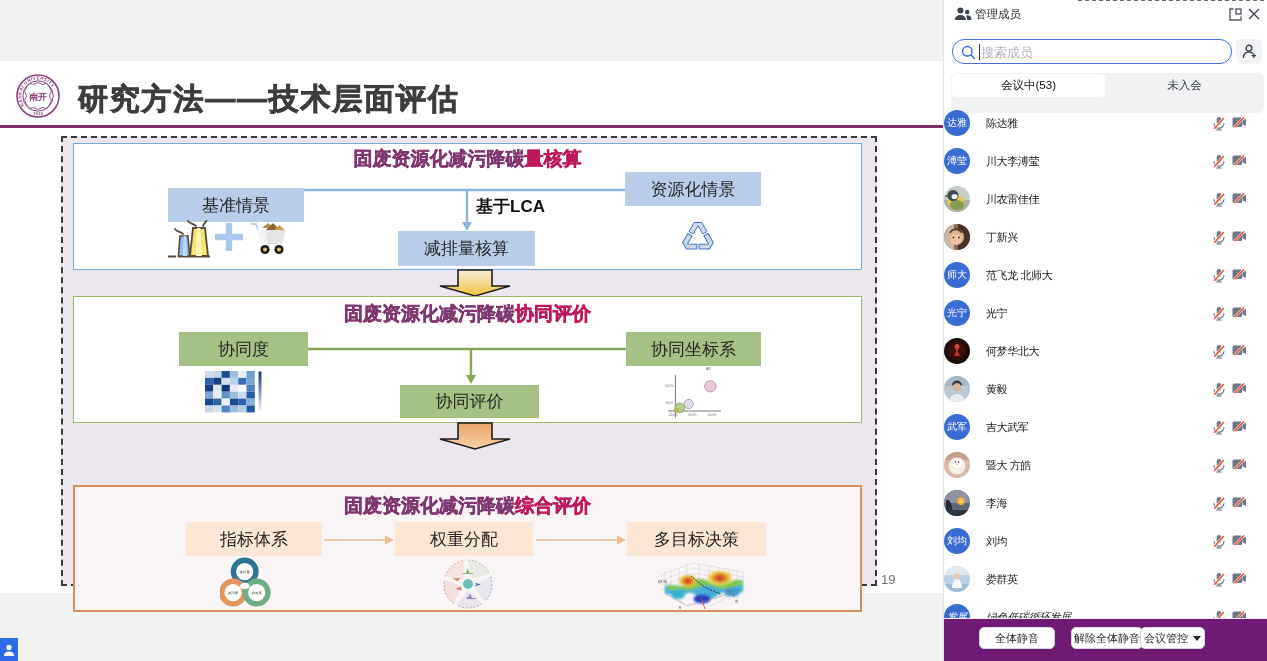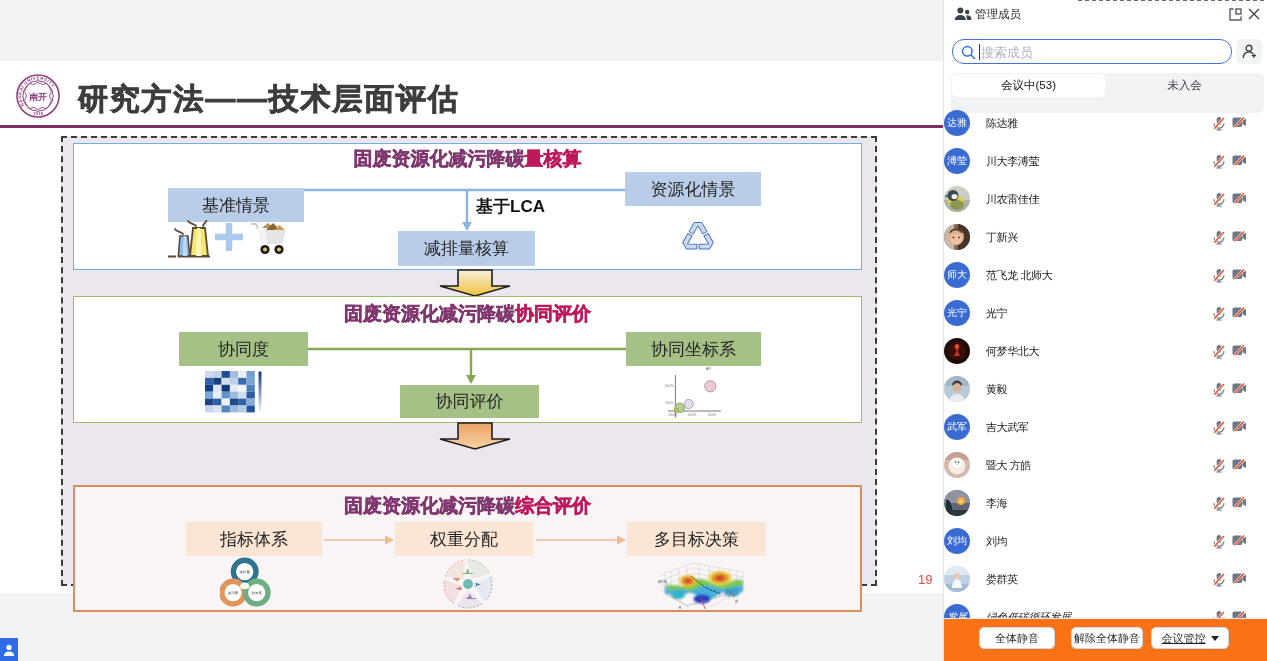--- a/index.html
+++ b/index.html
@@ -17,21 +17,21 @@
 .sect { position:absolute; left:73px; width:789px; background:#fff; }
 #sect1 { top:82px; height:127px; border:1.5px solid #6fb0e0; }
 #sect2 { top:235px; height:127px; border:1px solid #9cbb6b; }
 #sect3 { top:388px; height:127px; border:2px solid #d98e5f; background:#f9f4f6;margin-top:36px; }
 .stitle { position:absolute; left:0; right:0; top:4px; text-align:center; font-size:19px; font-weight:800; color:#80376f; -webkit-text-stroke:0.5px currentColor; }
 .stitle .red { color:#be185d;text-align:center; }
 .nbox { position:absolute; font-size:17px; color:#262626; text-align:center; display:flex; align-items:center; justify-content:center; }
 .blue  { background:#b9cde8; }
 .green { background:#a6c186; }
 .peach { background:#fbe5d4; }
-#pagenum { position:absolute; left:918px; top:511px; font-size:13px; color:#ef4444; }
+#pagenum { position:absolute; left:881px; top:511px; font-size:13px; color:#737373; }
 
 #sharebar { position:absolute; left:0; top:638px; height:23px; display:flex; z-index:40; }
 #shareuser { width:18px; height:23px; background:#2e6be6; display:flex; align-items:center; justify-content:center; }
 #sharemsg { background:#4d4d4f; color:#fff; font-size:12px; display:flex; align-items:center; padding:0 4px 0 6px; gap:4px; height:20px; }
 
 #panel { position:absolute; left:943px; top:0; width:324px; height:661px; background:#fff; border-left:1px solid #e4e4e6; }
 #phead { position:absolute; left:0; top:0; width:100%; height:28px; }
 #phead .ttl { position:absolute; left:31px; top:7px; font-size:11.5px; color:#1f2329; }
 #pop { position:absolute; left:285px; top:8px; }
 #xcl { position:absolute; left:304px; top:8px; }
@@ -43,21 +43,21 @@
 #tabs { position:absolute; left:7px; top:73px; width:313px; height:40px; background:#f1f2f4; border-radius:6px;text-decoration:underline; }
 #tab1 { position:absolute; left:1px; top:1px; width:153px; height:23px; background:#fff; border-radius:5px; text-align:center; line-height:23px; font-size:11.5px; color:#14161a; }
 #tab2 { position:absolute; left:154px; top:0; width:159px; height:25px; text-align:center; line-height:25px; font-size:11.5px; color:#3c414b; }
 #mlist { position:absolute; left:0; top:104px; width:324px; height:514px; overflow:hidden; }
 .mrow { position:absolute; left:0; width:324px; height:38px; }
 .av { position:absolute; left:0; top:6px; width:26px; height:26px; border-radius:50%; overflow:hidden; }
 .av.txt { background:#3a6bd2; color:#fff; font-size:10px; display:flex; align-items:center; justify-content:center; letter-spacing:0; }
 .mname { position:absolute; left:42px; top:12px; font-size:11px; line-height:14px; letter-spacing:-0.4px; color:#17191c; }
 .micio { position:absolute; left:268px; top:12px; }
 .camio { position:absolute; left:288px; top:13px; }
-#pfoot { position:absolute; left:0; top:618px; width:324px; height:43px; background:#f97316; border-top:1px solid #ececee; }
+#pfoot { position:absolute; left:0; top:618px; width:324px; height:43px; background:#701a75; border-top:1px solid #ececee; }
 .fbtn { position:absolute; top:8px; height:22px; border:1px solid #d3d6dc; border-radius:5px; background:#fff; font-size:11px; white-space:nowrap; color:#1f2329; display:flex; align-items:center; justify-content:center; }
 </style>
 </head>
 <body>
 <div id="stage">
 <svg width="0" height="0" style="position:absolute">
 <defs>
 <g id="micoff">
  <rect x="4.7" y="1" width="4.6" height="8" rx="2.3" fill="#6f7888"></rect>
  <path d="M2 7.2 a5 5 0 0 0 10 0" fill="none" stroke="#6f7888" stroke-width="1.2"></path>
@@ -548,16 +548,16 @@
             <use href="#micoff"></use>
           </svg>
 <svg class="camio" width="15" height="11" viewBox="0 0 15 11">
             <use href="#camoff"></use>
           </svg>
         </div>
 </div>
   <div id="pfoot">
     <div class="fbtn" style="left:35px; width:76px;">全体静音</div>
     <div class="fbtn" style="left:127px; width:72px;">解除全体静音</div>
-    <div class="fbtn" style="left:207px; width:78px;text-decoration:underline;">会议管控 <span style="display:inline-block;margin-left:5px;width:0;height:0;border-left:4px solid transparent;border-right:4px solid transparent;border-top:5px solid #1f2329;"></span></div>
+    <div class="fbtn" style="left:196px; width:65px;">会议管控 <span style="display:inline-block;margin-left:5px;width:0;height:0;border-left:4px solid transparent;border-right:4px solid transparent;border-top:5px solid #1f2329;"></span></div>
   </div>
 </div>
 </div>
 
 </body></html>

